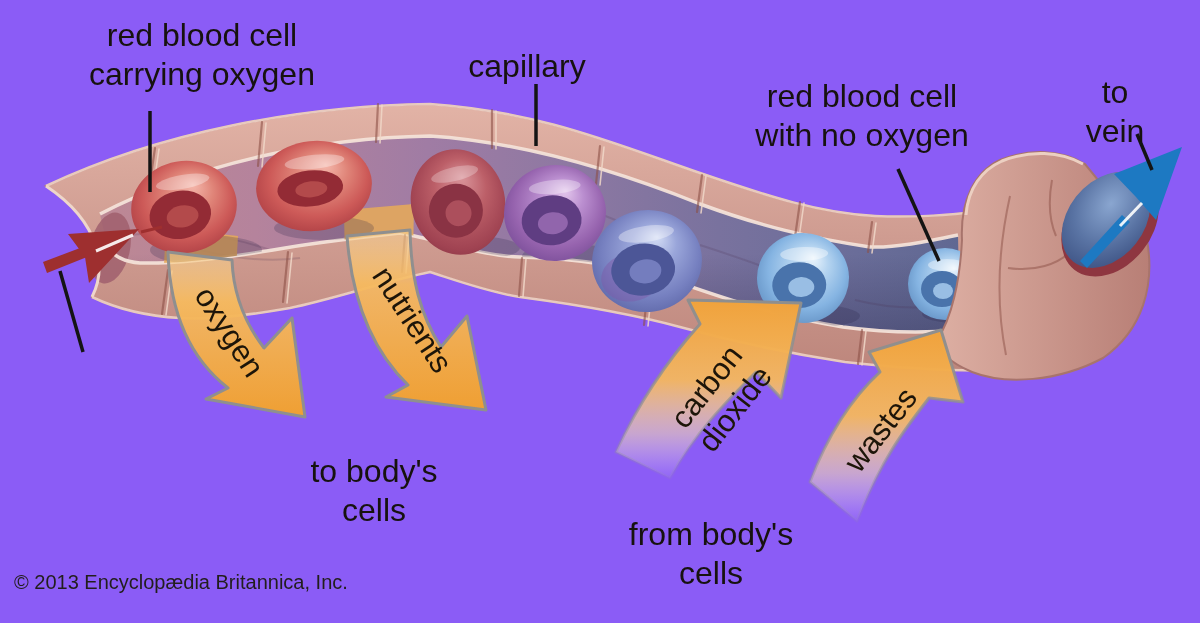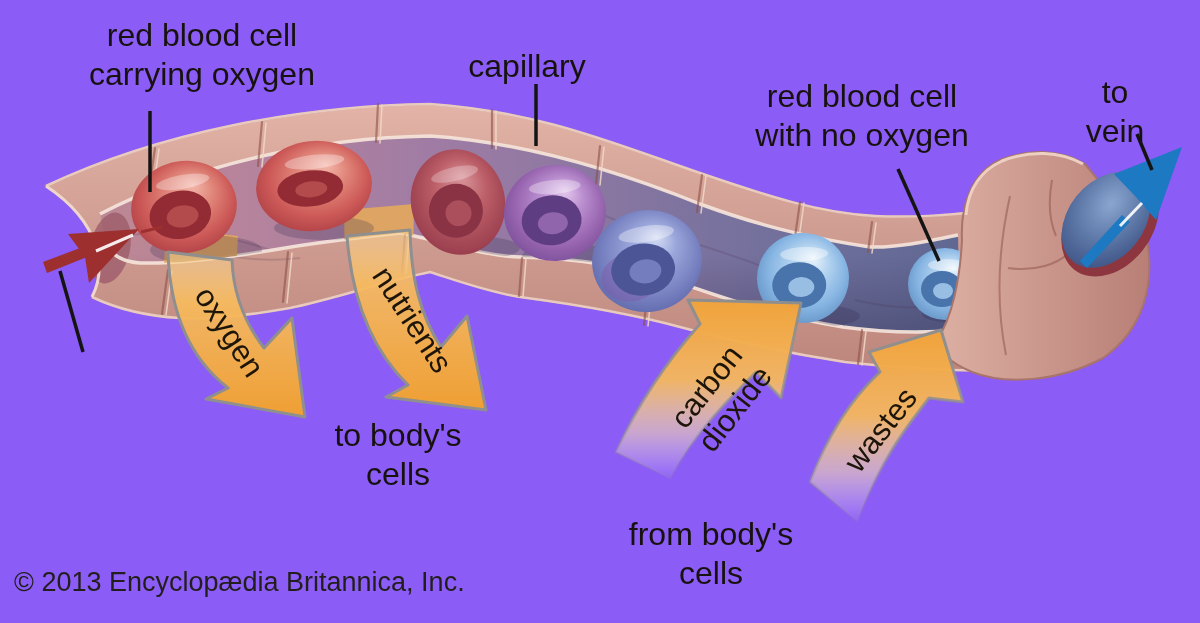--- a/index.html
+++ b/index.html
@@ -2,21 +2,21 @@
 <html><head>
 <meta charset="utf-8">
 <style>
   html,body{margin:0;padding:0;background:#fff;}
   .canvas{position:relative;width:1200px;height:623px;background:#8b5cf6;overflow:hidden;
           font-family:"Liberation Sans",sans-serif;}
   .canvas svg{position:absolute;left:0;top:0;}
   .lbl{position:absolute;color:#17120f;font-size:32px;line-height:39px;text-align:center;
        white-space:pre-line;transform:translate(-50%,-50%);}
   .lbl.leftalign{transform:none;text-align:left;}
-  .copyright{position:absolute;color:#221e1c;font-size:27px;line-height:32px;white-space:pre-line;}
+  .copyright{position:absolute;color:#221e1c;font-size:20px;line-height:32px;white-space:pre-line;}
   .rot{position:absolute;color:#1d1509;font-size:31px;line-height:36px;text-align:center;
        white-space:pre-line;}
 </style>
 </head>
 <body>
 
 <div class="canvas">
 
 <svg width="1200" height="623" viewBox="0 0 1200 623">
   <defs>
@@ -222,21 +222,21 @@
     <path d="M 60,271 L 83,352"></path>
   </g>
 </svg>
 
 <div class="lbl" style="left:202px;top:55px;">red blood cell
 carrying oxygen</div>
 <div class="lbl" style="left:527px;top:66px;">capillary</div>
 <div class="lbl" style="left:862px;top:116px;">red blood cell
 with no oxygen</div>
 <div class="lbl" style="left:1115px;top:112px;">to vein</div>
-<div class="lbl" style="left:374px;top:455px;margin-left:24px;">to body's
+<div class="lbl" style="left:374px;top:491px;">to body's
 cells</div>
 <div class="lbl" style="left:711px;top:554px;">from body's
 cells</div>
 
 <div class="rot" style="left:229px;top:332px;transform:translate(-50%,-50%) rotate(57deg);">oxygen</div>
 <div class="rot" style="left:412px;top:320px;transform:translate(-50%,-50%) rotate(57deg);">nutrients</div>
 <div class="rot" style="left:721px;top:398px;transform:translate(-50%,-50%) rotate(-52deg);">carbon
 dioxide</div>
 <div class="rot" style="left:881px;top:430px;transform:translate(-50%,-50%) rotate(-52deg);">wastes</div>
 

